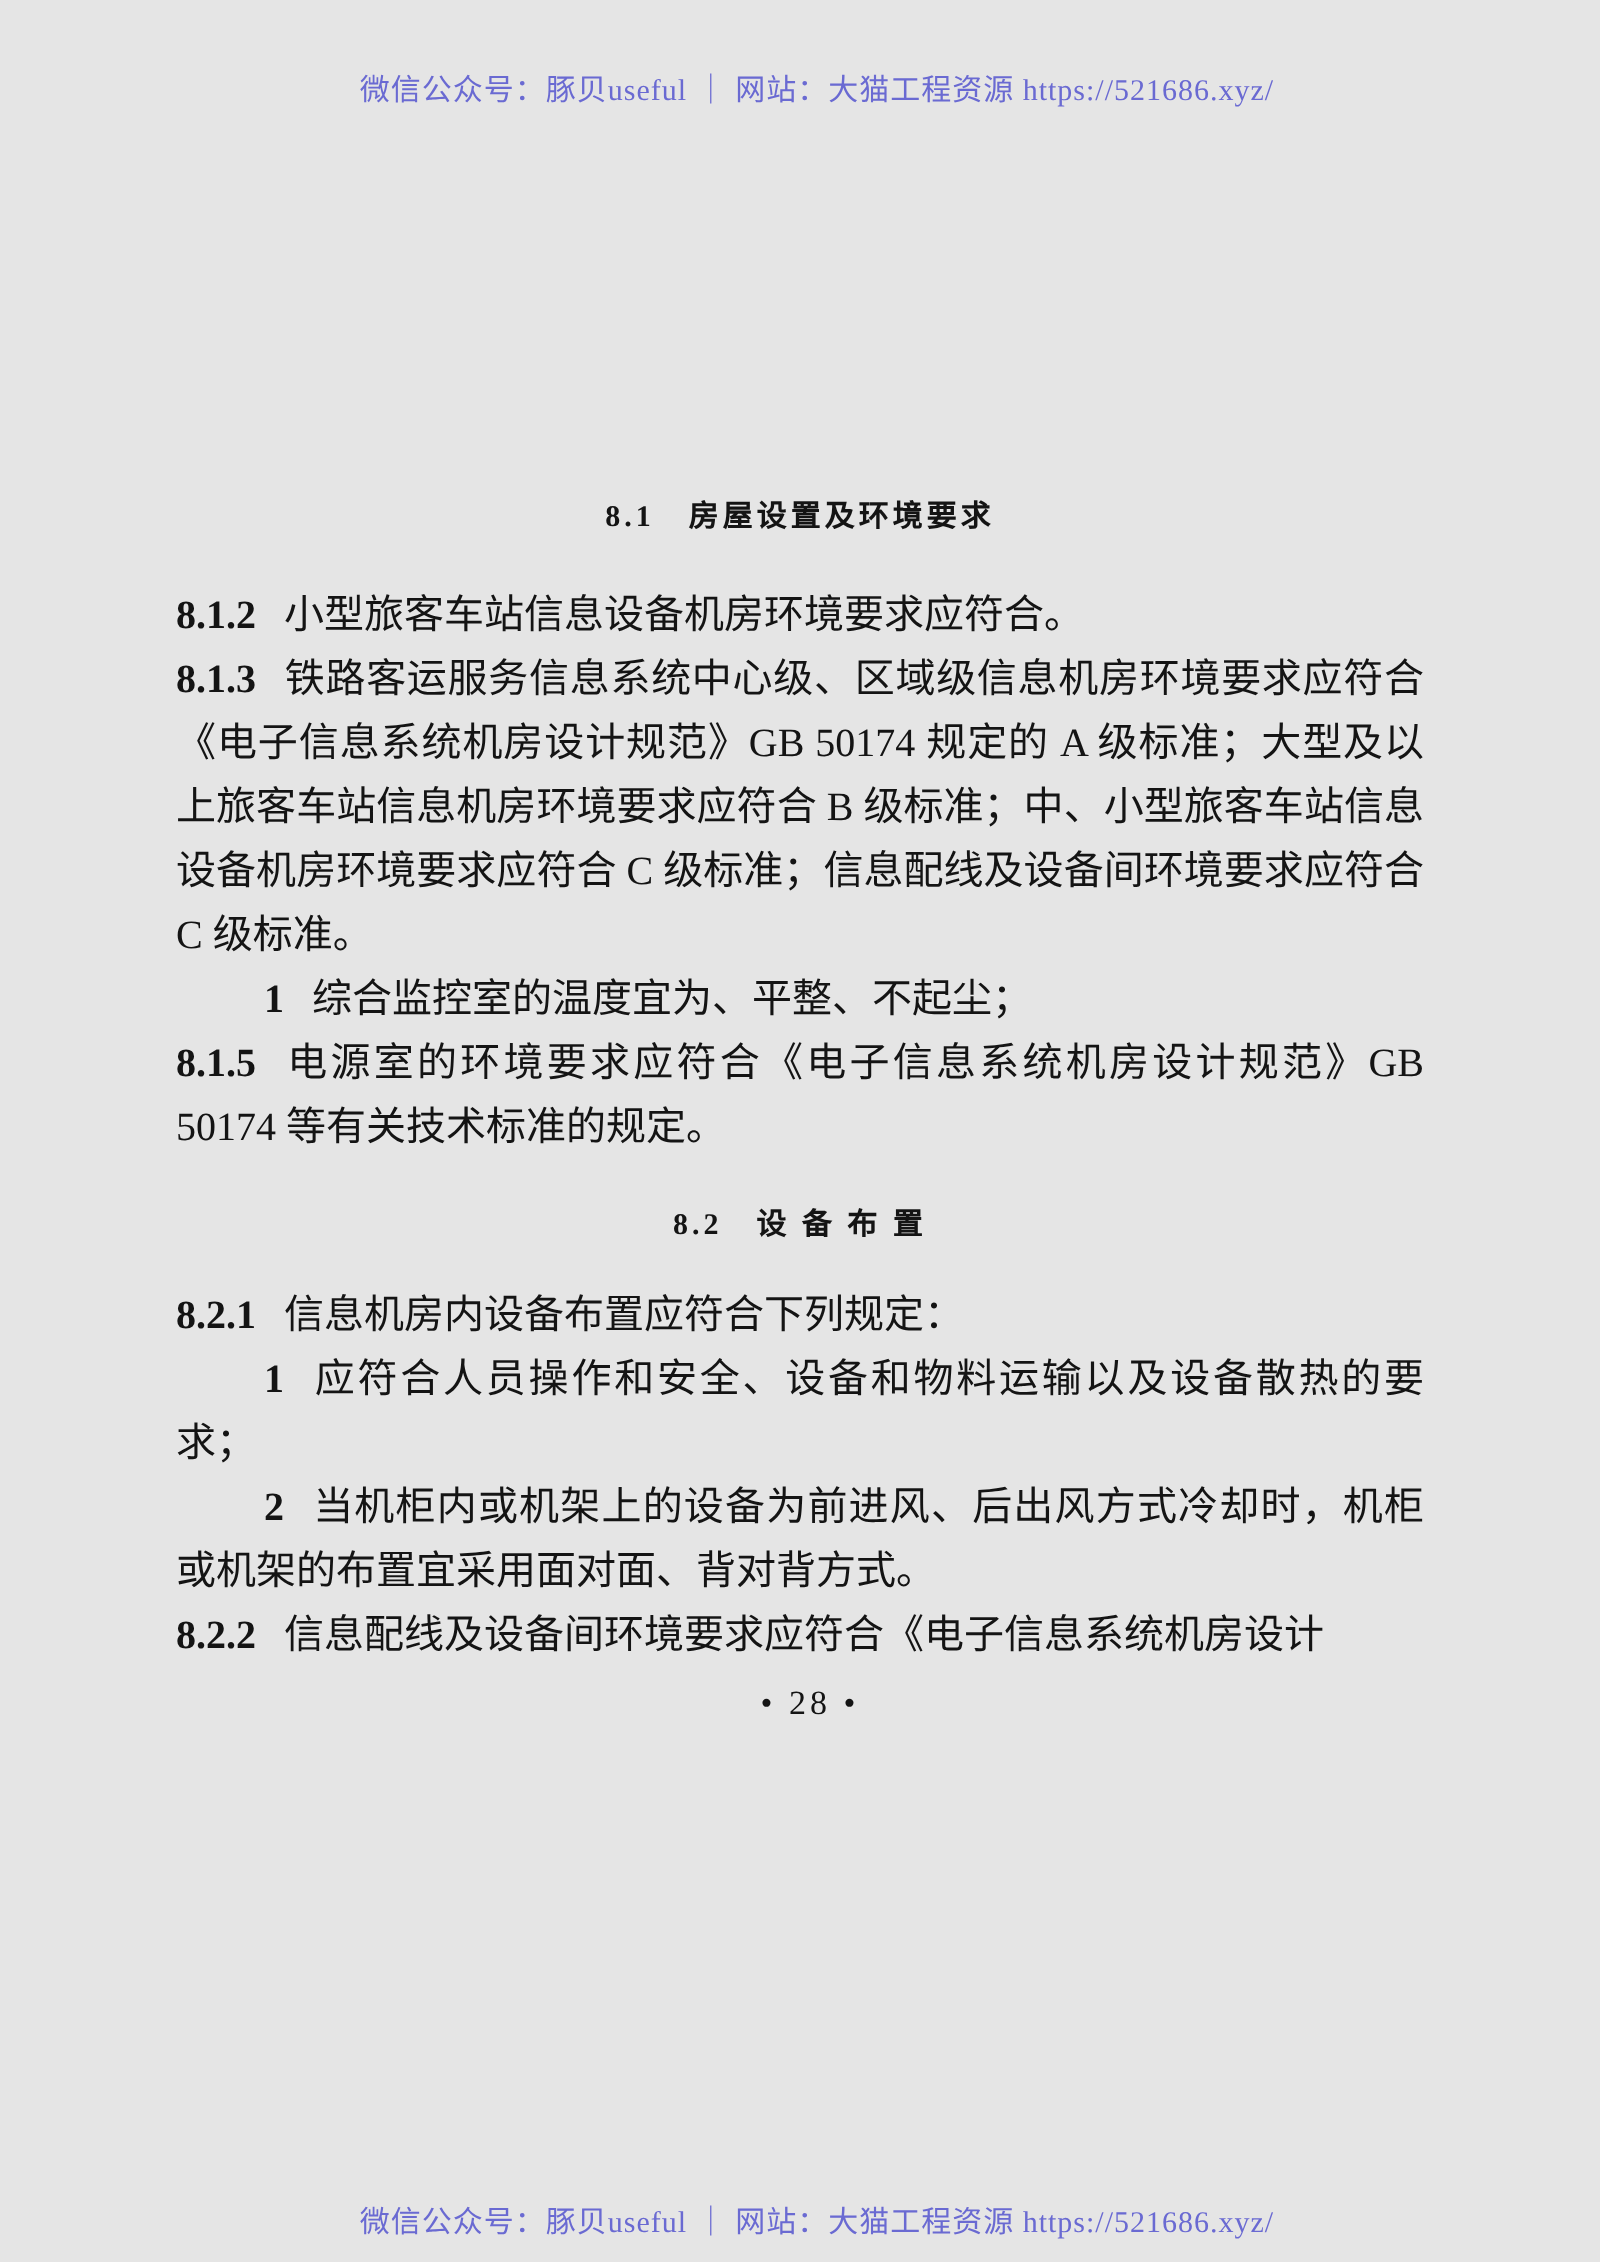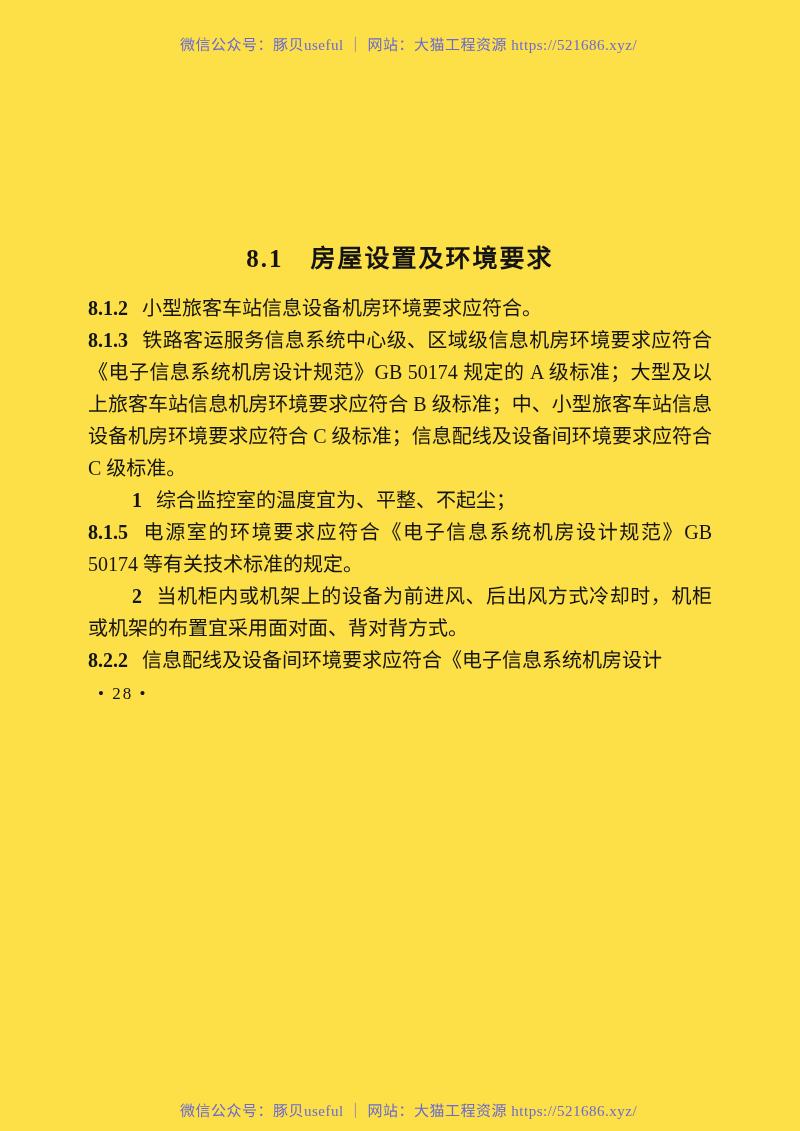--- a/index.html
+++ b/index.html
@@ -1,21 +1,21 @@
 <!DOCTYPE html>
 <html lang="zh-CN"><head>
 <meta charset="utf-8">
 <style>
   * { box-sizing: border-box; }
   html, body { margin: 0; padding: 0; background: #ffffff; }
   .page {
     position: relative;
     width: 800px;
     height: 1131px;
-    background: #fde047;
+    background: #e5e5e5;
     font-family: "Liberation Serif", "DejaVu Serif", serif;
     color: #141414;
     overflow: hidden;
   }
   .banner {
     position: absolute;
     left: 0;
     width: 100%;
     text-align: center;
     color: #6a6ad2;
@@ -37,21 +37,21 @@
     text-align: center;
     font-size: 28px;
     line-height: 36px;
     font-weight: bold;
     letter-spacing: 6px;
     white-space: pre;
   }
   .section-heading {
     margin: 46px 0 20px 0;
     text-align: center;
-    font-size: 25px;
+    font-size: 15px;
     line-height: 26px;
     font-weight: bold;
     letter-spacing: 2px;
     white-space: pre;
   }
   .section-heading.second { margin: 20px 0 16px 0; }
   .para {
     margin: 0;
     font-size: 20px;
     line-height: 32px;
@@ -60,21 +60,21 @@
   }
   .para .label {
     font-weight: bold;
     margin-right: 14px;
   }
   .para.sub { text-indent: 2.2em; }
   .pageno {
     margin: 6px 0 10px 10px;
     font-size: 17px;
     line-height: 24px;
-    text-align: left;
+    text-align: center;
     letter-spacing: 2px;
   }
 </style>
 </head>
 <body>
 
 <div class="page">
 
   <div class="banner banner-top">
     <span>微信公众号：豚贝useful ｜ 网站：大猫工程资源 </span><span class="url">https://521686.xyz/</span>
@@ -89,22 +89,25 @@
     <p class="para"><b class="label">8.1.2</b><span>小型旅客车站信息设备机房环境要求应符合。</span></p>
 
     <p class="para"><b class="label">8.1.3</b><span>铁路客运服务信息系统中心级、区域级信息机房环境要求应符合《电子信息系统机房设计规范》GB 50174 规定的 A 级标准；大型及以上旅客车站信息机房环境要求应符合 B 级标准；中、小型旅客车站信息设备机房环境要求应符合 C 级标准；信息配线及设备间环境要求应符合 C 级标准。</span></p>
 
 
     <p class="para sub"><b class="label">1</b><span>综合监控室的温度宜为、平整、不起尘；</span></p>
 
 
     <p class="para"><b class="label">8.1.5</b><span>电源室的环境要求应符合《电子信息系统机房设计规范》GB 50174 等有关技术标准的规定。</span></p>
 
+    <h2 class="section-heading second">8.2　设 备 布 置</h2>
 
+    <p class="para"><b class="label">8.2.1</b><span>信息机房内设备布置应符合下列规定：</span></p>
 
+    <p class="para sub"><b class="label">1</b><span>应符合人员操作和安全、设备和物料运输以及设备散热的要求；</span></p>
 
     <p class="para sub"><b class="label">2</b><span>当机柜内或机架上的设备为前进风、后出风方式冷却时，机柜或机架的布置宜采用面对面、背对背方式。</span></p>
 
     <p class="para"><b class="label">8.2.2</b><span>信息配线及设备间环境要求应符合《电子信息系统机房设计</span></p>
 
     <p class="pageno">•  28  •</p>
 
   </div>
 
   <div class="banner banner-bottom">

